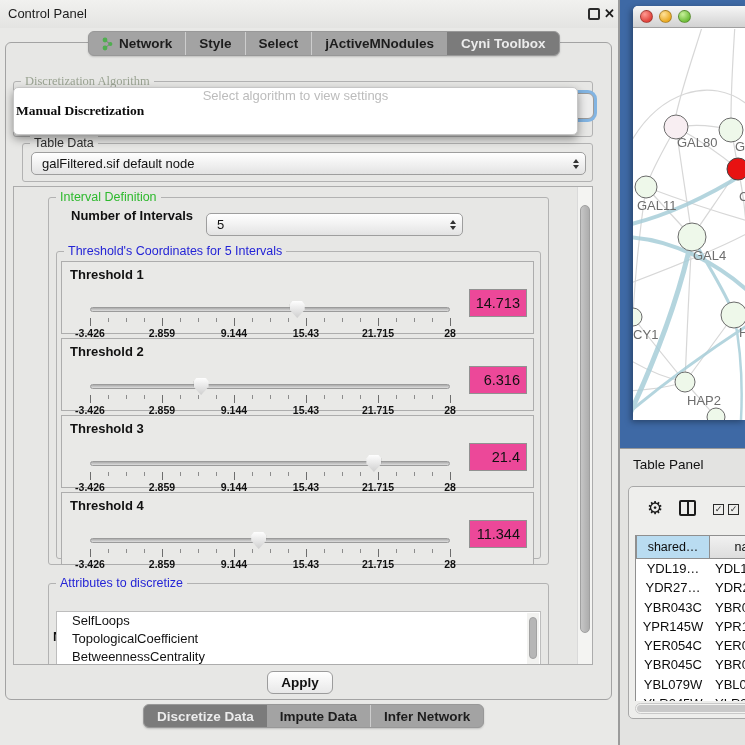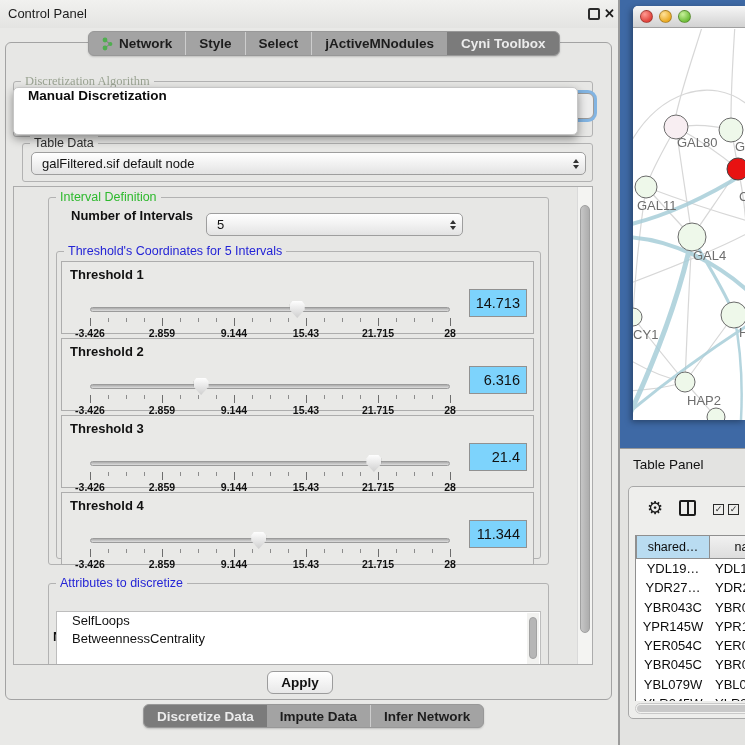--- a/index.html
+++ b/index.html
@@ -32,42 +32,42 @@
   .combo { position:absolute; border:1px solid #9e9e9e; border-radius:5px; background:linear-gradient(#ffffff,#f0f0f0 55%,#e3e3e3); font-size:13px; color:#111; }
   .combo .cv { position:absolute; left:10px; top:0; line-height:22px; white-space:nowrap; }
   .stepper { position:absolute; right:6px; top:50%; transform:translateY(-50%); display:flex; flex-direction:column; gap:2px; }
   .tri-up { width:0; height:0; border-left:3.5px solid transparent; border-right:3.5px solid transparent; border-bottom:4.5px solid #333; }
   .tri-dn { width:0; height:0; border-left:3.5px solid transparent; border-right:3.5px solid transparent; border-top:4.5px solid #333; }
 
   .combo-frag { position:absolute; left:548px; top:93px; width:46px; height:26px; border-radius:6px; background:#ececec; border:1px solid #9a9a9a; box-shadow:0 0 0 3px #82b4e2; z-index:1; }
 
   .popup { position:absolute; left:13px; top:87px; width:565px; height:48px; background:#fff; border:1px solid #c6c6c6; border-radius:5px; box-shadow:0 4px 10px rgba(0,0,0,.4); z-index:5; }
   .popup .hint { text-align:center; color:#bcbcbc; font-size:13px; line-height:15px; }
-  .popup .opt  { font-size:13.5px; color:#0c0c0c; line-height:16px; padding-left:14px; white-space:nowrap; }
+  .popup .opt  { font-size:13.5px; color:#0c0c0c; line-height:16px; padding-left:2px; white-space:nowrap;font-family:Liberation Serif, serif; }
   .popup .opt.bold { font-weight:bold; }
 
   .viewport { position:absolute; left:13px; top:186px; width:580px; height:479px; border:1px solid #acacac; background:#e7e7e5; overflow:hidden; }
   .vscroll { position:absolute; right:0; top:0; bottom:0; width:15px; background:#f4f4f2; border-left:1px solid #dadada; }
   .vscroll .thumb { position:absolute; left:2px; top:18px; width:10px; height:428px; border-radius:5px; background:linear-gradient(90deg,#c6c6c6,#adadad); border:1px solid #a0a0a0; }
 
   .noi-label { position:absolute; left:57px; top:207px; font-size:13px; font-weight:bold; color:#111; }
   .t-row { position:absolute; left:47px; width:473px; height:73px; border:1px solid #adadad; background:#e9e9e7; }
   .t-label { position:absolute; left:8px; top:5px; font-size:13px; font-weight:bold; color:#111; }
   .slider { position:absolute; left:28px; top:38px; width:360px; height:34px; }
   .track { position:absolute; left:0; top:7px; width:100%; height:5px; border:1px solid #9b9b9b; border-radius:3px; background:linear-gradient(#ababab,#dedede); }
   .thumb-sl { position:absolute; top:1px; width:15px; height:17px; margin-left:-8px;
       clip-path:polygon(18% 0,82% 0,100% 20%,100% 52%,50% 100%,0 52%,0 20%);
       background:linear-gradient(#fefefe,#cfcfcf); filter:drop-shadow(0 0 1px #777); }
   .ticks { position:absolute; left:0; top:18px; width:100%; height:9px; }
   .minor { position:absolute; left:0; top:0; width:100%; height:4px;
       background:repeating-linear-gradient(90deg,#8c8c8c 0,#8c8c8c 1px,transparent 1px,transparent 5%); }
   .mj { position:absolute; top:0; width:1px; height:8px; background:#6d6d6d; }
   .scale { position:absolute; left:0; top:27px; width:100%; height:12px; }
   .scale span { position:absolute; transform:translateX(-50%); font-size:10.5px; font-weight:bold; color:#111; white-space:nowrap; }
-  .t-value { position:absolute; left:407px; top:27px; width:58px; height:28px; background:#7dd3fc; border:1px solid #919191; font-size:14.5px; color:#111; text-align:right; line-height:27px; padding-right:6px; }
+  .t-value { position:absolute; left:407px; top:27px; width:58px; height:28px; background:#ec4899; border:1px solid #919191; font-size:14.5px; color:#111; text-align:right; line-height:27px; padding-right:6px; }
 
   .attr-head { position:absolute; left:52px; top:592px; font-size:13px; font-weight:bold; color:#111;margin-top:36px; }
   .attr-list { position:absolute; left:55px; top:610px; width:485px; height:80px; background:#fff; border:1px solid #bdbdbd; overflow:hidden; font-size:13px; color:#111; }
   .attr-list .item { padding-left:15px; line-height:18px; white-space:nowrap; }
   .list-scroll { position:absolute; right:1px; top:1px; width:12px; bottom:1px; background:#f2f2f0; }
   .list-scroll .thumb { position:absolute; left:2px; top:4px; width:8px; height:42px; border-radius:4px; background:#b6b6b6; border:1px solid #a2a2a2; }
 
   .apply-btn { position:absolute; left:267px; top:671px; width:66px; height:23px; border:1px solid #9c9c9c; border-radius:6px; background:linear-gradient(#ffffff,#e8e8e8); font-size:13.5px; font-weight:bold; color:#111; text-align:center; line-height:21px; }
 
   
@@ -138,20 +138,21 @@
     </div>
 
     <div class="cp-main"></div>
 
     <div class="grp" style="left:13px; top:81px; width:580px; height:56px;">
       <span class="gt gray">Discretization Algorithm</span>
     </div>
     <div class="combo-frag"></div>
 
     <div class="popup">
+      <div class="hint">Select algorithm to view settings</div>
       <div class="opt bold">Manual Discretization</div>
     </div>
 
     <div class="grp" style="left:22px; top:143px; width:571px; height:39px;">
       <span class="gt dark">Table Data</span>
       <div class="combo" style="left:8px; top:8px; width:555px; height:23px;">
         <span class="cv">galFiltered.sif default node</span>
         <span class="stepper">
             <i class="tri-up"></i>
             <i class="tri-dn"></i>
@@ -280,20 +281,21 @@
         </div>
         <div class="t-value">11.344</div>
       </div>
 
       <div class="grp" style="left:34px; top:396px; width:501px; height:110px;">
         <span class="gt blue">Attributes to discretize</span>
       </div>
       <div class="attr-head" style="top:406px; left:39px;">Numerical Attributes</div>
       <div class="attr-list" style="left:42px; top:424px;">
         <div class="item">SelfLoops</div>
+        <div class="item">TopologicalCoefficient</div>
         <div class="item">BetweennessCentrality</div>
         <div class="list-scroll">
             <div class="thumb"></div>
           </div>
       </div>
 
       <div class="vscroll">
         <div class="thumb"></div>
       </div>
     </div>

